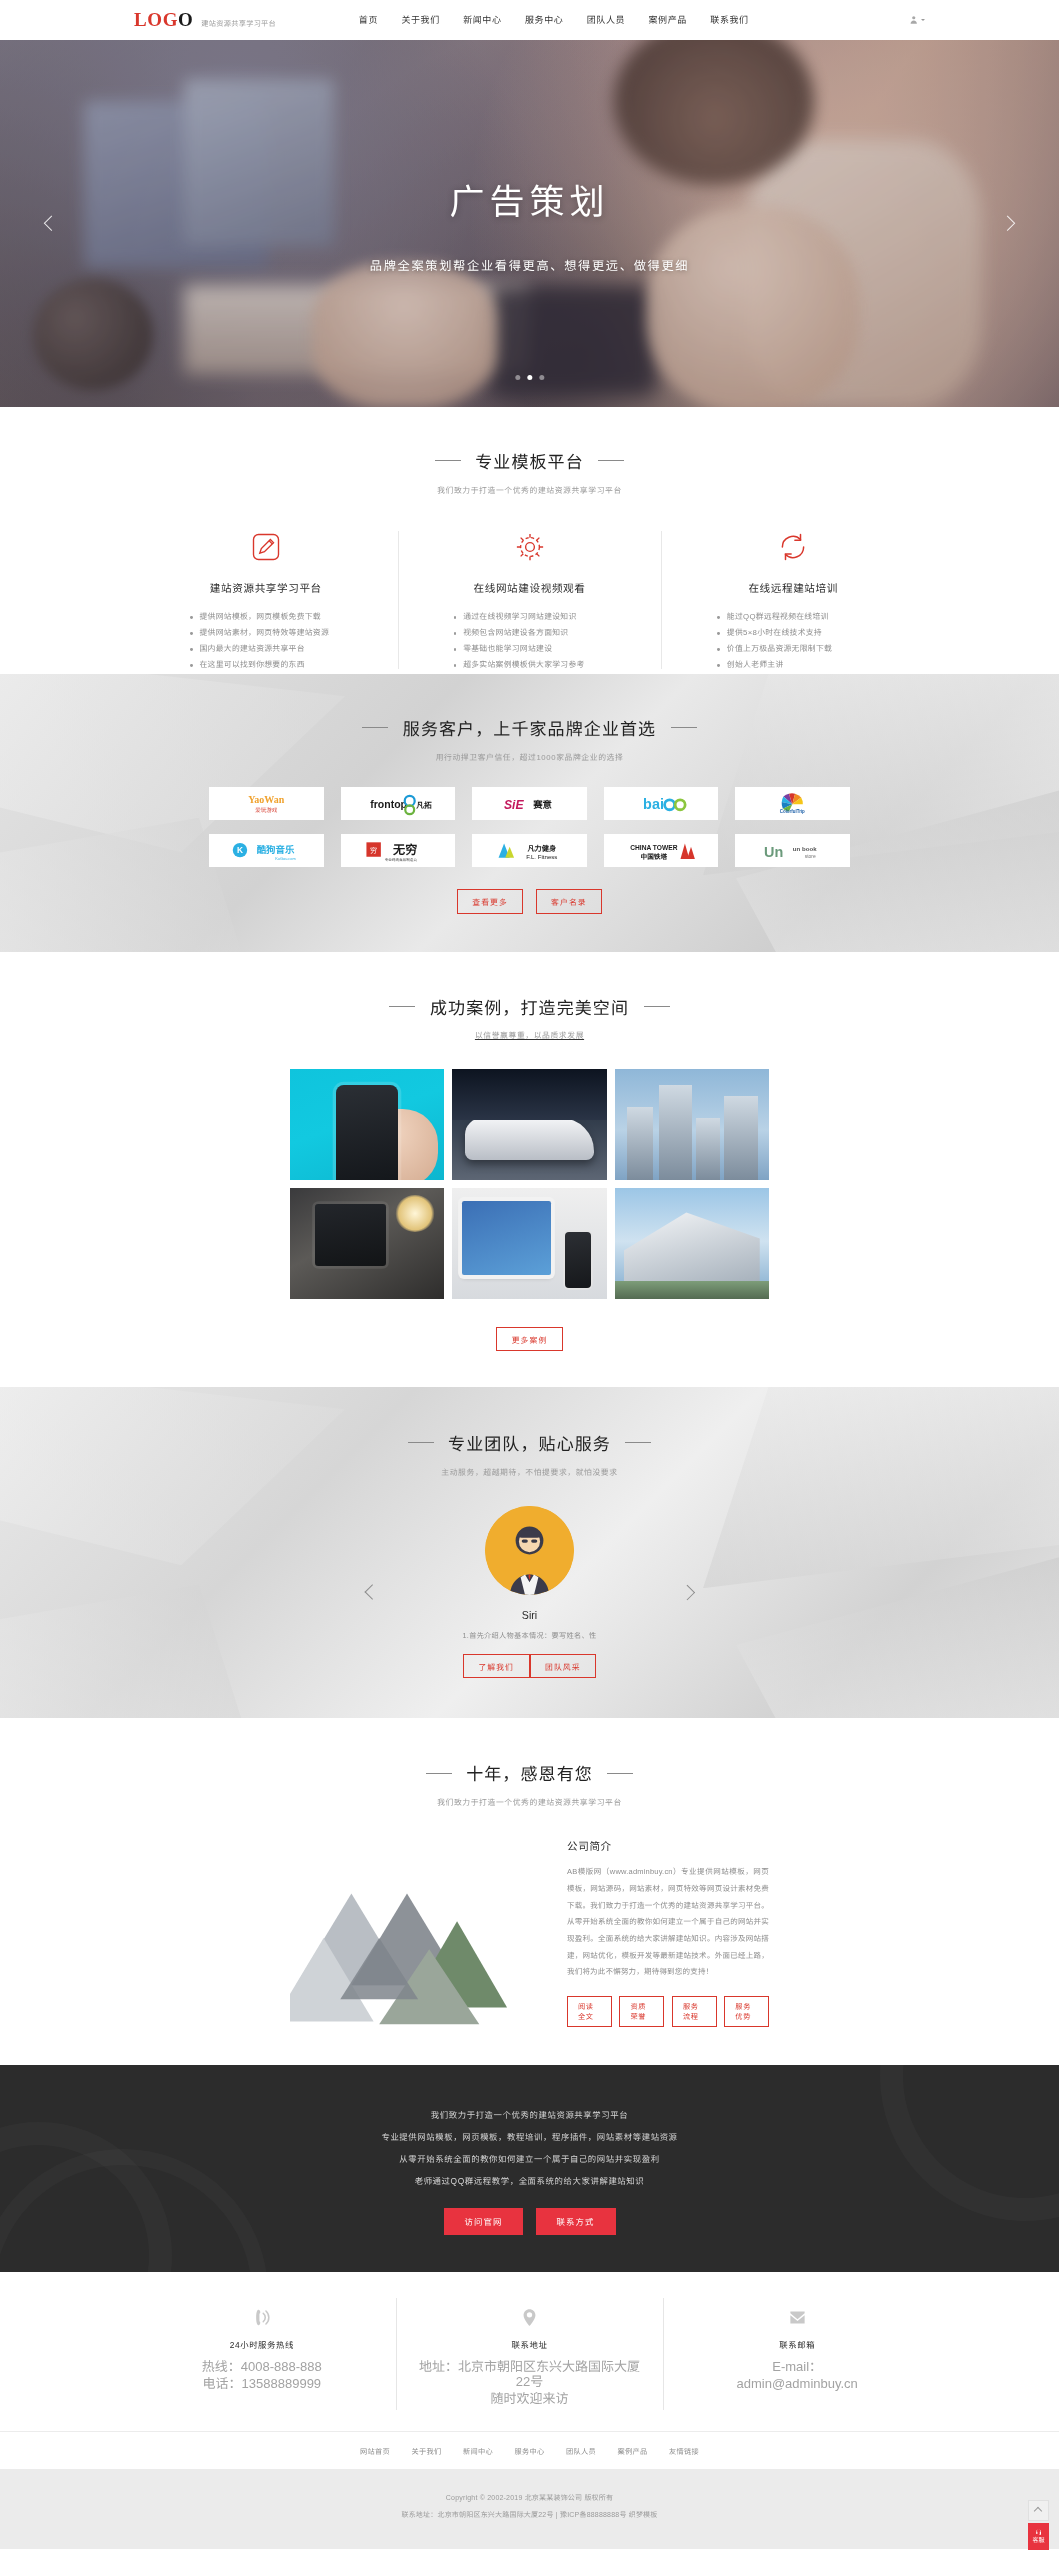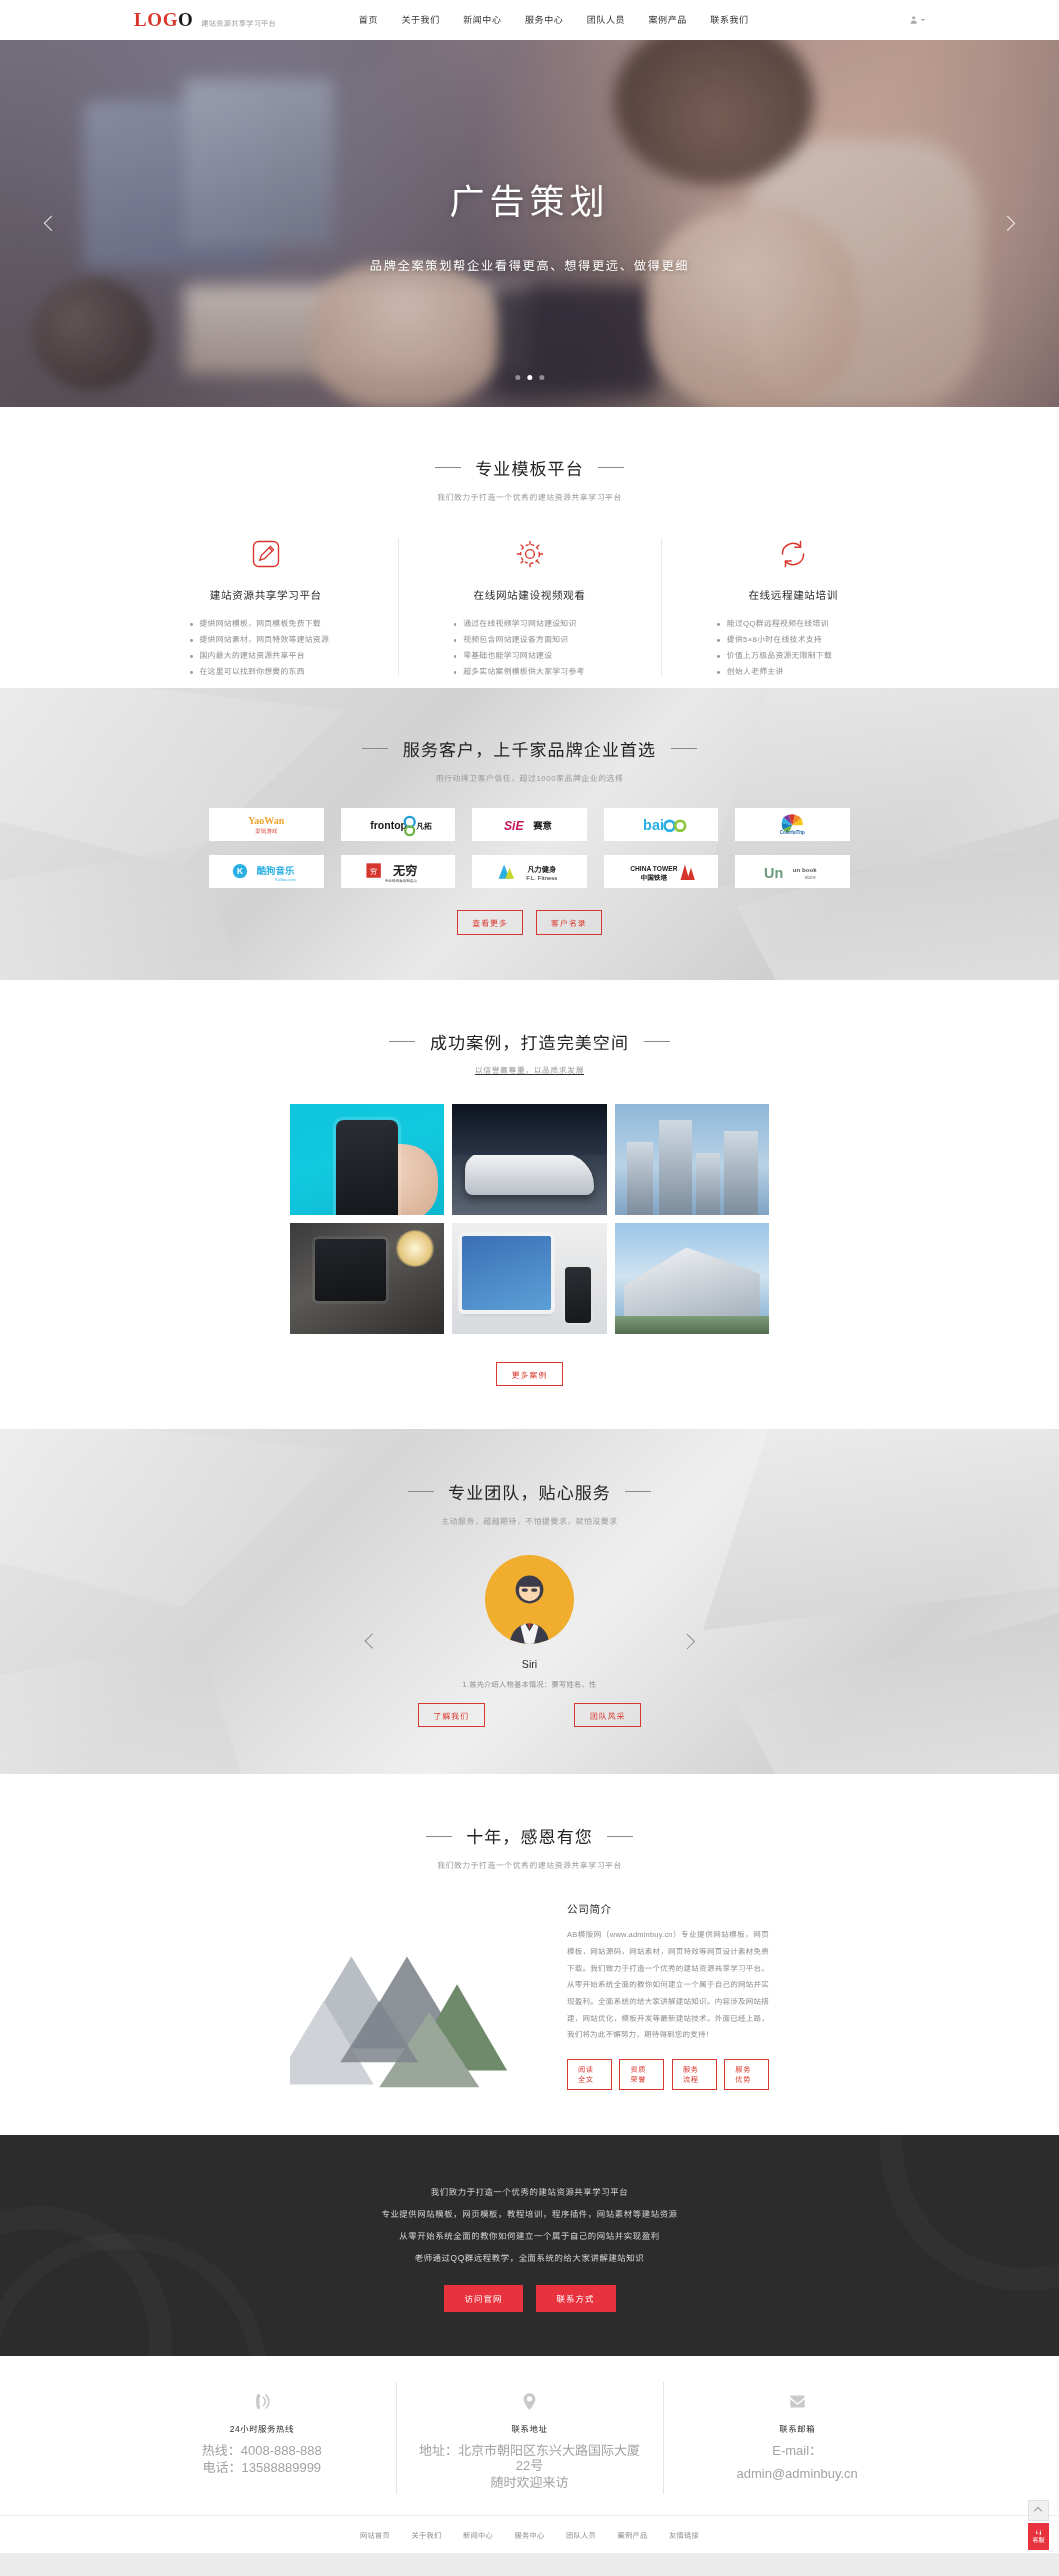--- a/index.html
+++ b/index.html
@@ -2,21 +2,21 @@
 <html lang="zh-CN" style="font-size:9px"><head>
 <meta charset="utf-8">
 <title>建站资源共享学习平台</title>
 <style>
   * { margin:0; padding:0; box-sizing:border-box; }
   html,body { width:1059px; }
   body {
     font-family:"Liberation Sans","DejaVu Sans",sans-serif;
     background:#fff; color:#333; -webkit-font-smoothing:antialiased;
   }
-  .wrap { width:791px; margin:8px auto; }
+  .wrap { width:791px; margin:1px auto; }
 
   
   .header {
     height:40px; background:#fff; display:flex; align-items:center;
     position:relative; z-index:20;
   }
   .hdr-inner { width:791px; margin:0 auto; display:flex; align-items:center; }
   .logo-box { display:flex; align-items:baseline; }
   .logo-text {
     font-family:"Liberation Serif","DejaVu Serif",serif;
@@ -199,21 +199,21 @@
   .team-stage { margin-top:29px; display:flex; align-items:center; justify-content:center; gap:33px; }
   .t-arrow { width:25.6px; height:25.6px; display:flex; align-items:center; justify-content:center; cursor:pointer; }
   .t-chev { width:10.6px; height:10.6px; border-top:1.1px solid #8d8d8d; border-right:1.1px solid #8d8d8d; }
   .t-chev.l { transform:rotate(-135deg); }
   .t-chev.r { transform:rotate(45deg); }
   .member { text-align:center; width:223px; }
   .avatar { width:89px; height:89px; border-radius:50%; margin:0 auto;
     background:#f0ad2e; display:flex; align-items:flex-end; justify-content:center; overflow:hidden; }
   .member-name { margin-top:14.5px; font-size:10.6px; color:#2b2b2b; }
   .member-desc { margin-top:8.4px; font-size:7.2px; color:#8d8d8d; letter-spacing:0.3px; }
-  .member-btns { margin-top:14.5px; display:flex; justify-content:space-between; }
+  .member-btns { margin-top:14.5px; display:flex; justify-content:center; }
 
   
   .about { padding:41px 0 37px; background:#fff; }
   .about-body { margin-top:30px; display:flex; gap:43px; padding:0 156px; align-items:flex-end; }
   .about-art { width:234px; height:139px; position:relative; flex:none; }
   .about-txt { flex:1; padding-top:1.1px; }
   .about-h { font-size:10.6px; color:#2b2b2b; font-weight:500; letter-spacing:0.6px; }
   .about-p { margin-top:11px; font-size:7.5px; line-height:16.7px; color:#8d8d8d;
     letter-spacing:0.2px; text-align:justify; }
   .about-btns { margin-top:14.5px; display:flex; gap:7.8px; }
@@ -640,21 +640,21 @@
     </div>
     <div class="fc-col">
       <div class="fc-ico">
         <svg viewBox="0 0 32 32">
             <path d="M4 6h24v3L16 19 4 9z"></path>
             <path d="M4 12l12 10 12-10v14H4z"></path>
           </svg>
       </div>
       <div class="fc-title">联系邮箱</div>
       <div class="fc-line">E-mail：</div>
-      <div class="fc-line" style="margin-top:8px">admin@adminbuy.cn</div>
+      <div class="fc-line" style="margin-top:2px">admin@adminbuy.cn</div>
     </div>
   </div>
 </section>
 
 <nav class="fnav">
   <a href="#">网站首页</a>
   <a href="#">关于我们</a>
   <a href="#">新闻中心</a>
   <a href="#">服务中心</a>
   <a href="#">团队人员</a>

